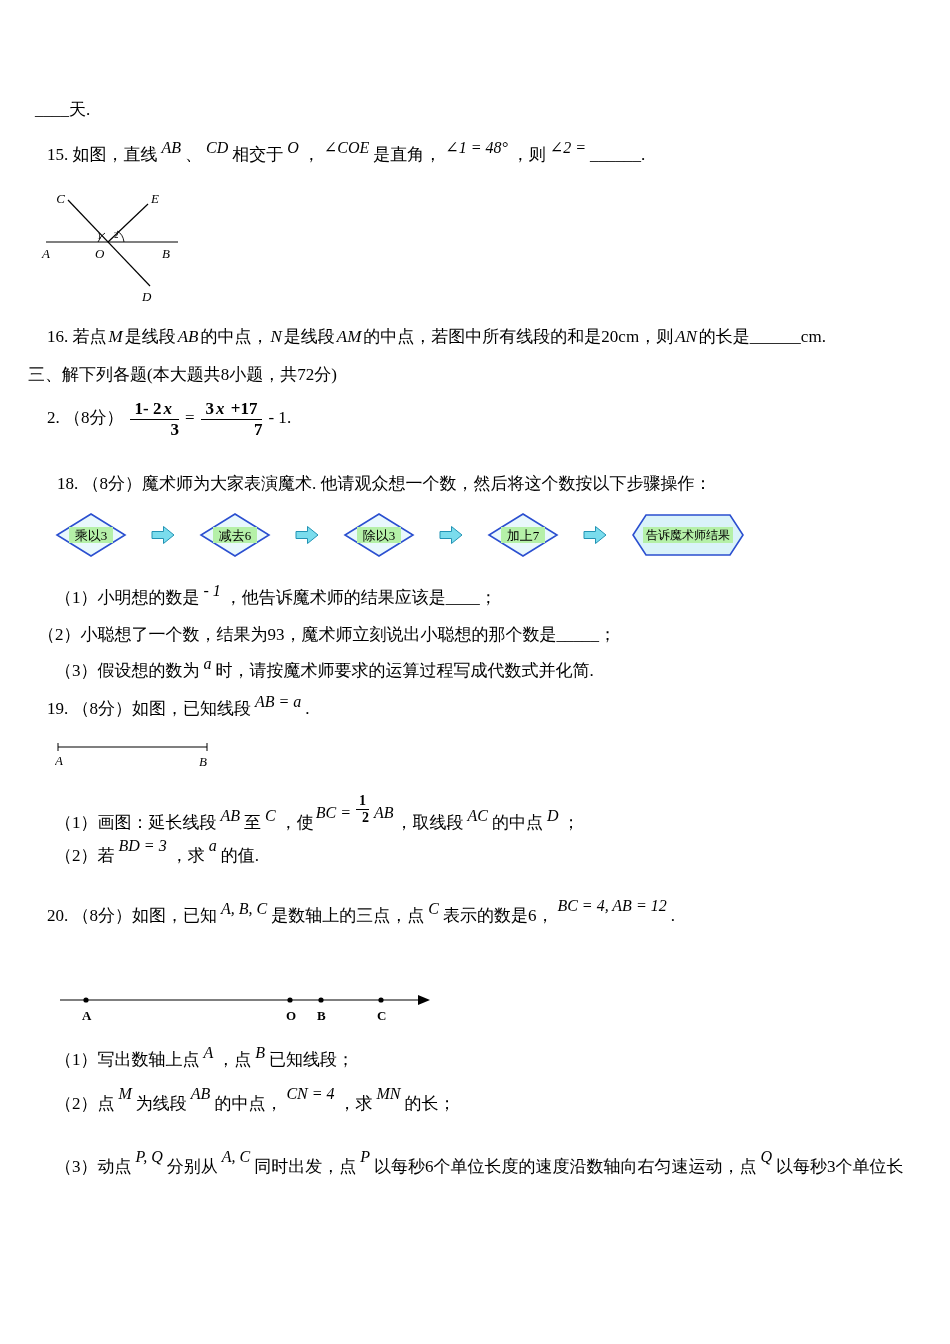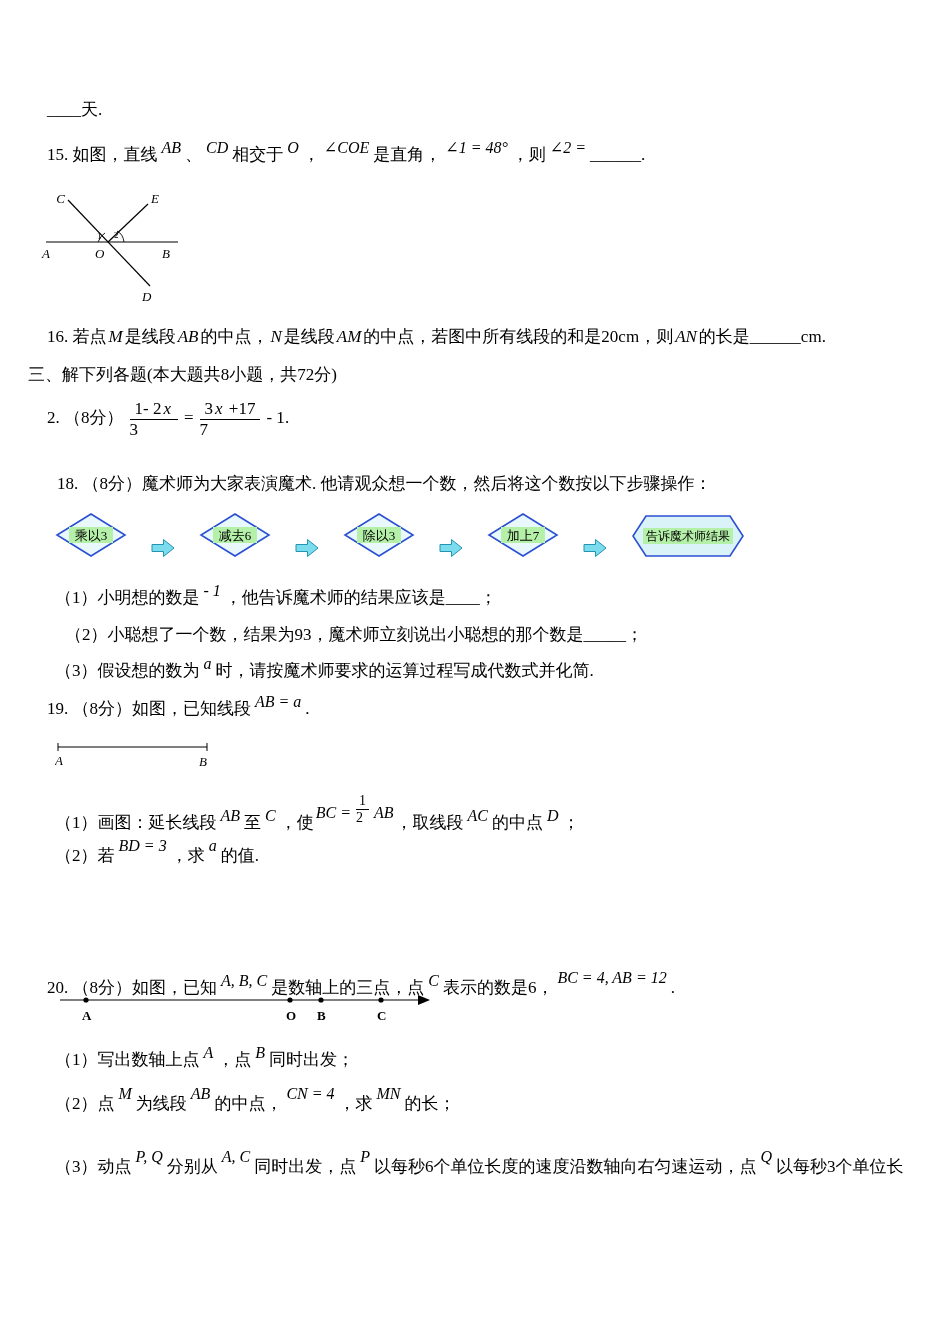--- a/index.html
+++ b/index.html
@@ -7,36 +7,36 @@
   body {
     position:relative; width:950px; height:1344px; overflow:hidden;
     font-family:"Liberation Serif","DejaVu Serif",serif;
     font-size:17px; color:#000;
   }
   .abs { position:absolute; white-space:nowrap; }
   .m  { font-family:"Liberation Serif","DejaVu Serif",serif; font-style:italic; margin:0 4px; }
   .m2 { font-family:"Liberation Serif","DejaVu Serif",serif; font-style:italic; margin:0 2px; }
   .up  { position:relative; top:-7px;  font-size:16px; }
   .up2 { position:relative; top:-10px; font-size:16px; }
-  .frac { display:inline-block; text-align:left; vertical-align:middle; line-height:1.15; margin:0 6px; }
+  .frac { display:inline-block; text-align:right; vertical-align:middle; line-height:1.15; margin:0 6px;font-weight:bold; }
   .fn { display:block; border-bottom:1.2px solid #000; padding:0 5px; }
   .fd { display:block; }
   .sfrac { font-size:14px; margin:0 3px; vertical-align:-4px; }
   .sfrac .fn { padding:0 3px; }
-  .flow { display:flex; align-items:flex-end; gap:24px;text-decoration:underline; }
+  .flow { display:flex; align-items:center; gap:24px;text-decoration:underline; }
   svg text { font-family:"Liberation Serif","DejaVu Serif",serif; }
   .figlab { font-style:italic; font-size:13px; }
   .figbold { font-weight:bold; font-size:13px; }
 </style>
 </head>
 <body>
 
 <div>
 
-  <div class="abs" style="left:47px;top:98px"><span>____天.</span></div>
+  <div class="abs" style="left:35px;top:98px"><span>____天.</span></div>
 
   <div class="abs" style="left:47px;top:143px"><span>15. 如图，直线</span><span class="m up">AB</span><span>、</span><span class="m up">CD</span><span>相交于</span><span class="m up">O</span><span>，</span><span class="m up">∠COE</span><span>是直角，</span><span class="m up">∠1 = 48°</span><span>，则</span><span class="m up">∠2 =</span><span>______.</span></div>
 
   <div class="abs" style="left:38px;top:188px">
     <svg width="150" height="118" viewBox="0 0 150 118">
       <line x1="8" y1="54" x2="140" y2="54" stroke="#000" stroke-width="1.2"></line>
       <line x1="30" y1="12" x2="112" y2="98" stroke="#000" stroke-width="1.2"></line>
       <line x1="70" y1="54" x2="110" y2="16" stroke="#000" stroke-width="1.2"></line>
       <path d="M 60 54 Q 63 47 67 45" fill="none" stroke="#000" stroke-width="0.9"></path>
       <path d="M 86 54 Q 85 46 79 43" fill="none" stroke="#000" stroke-width="0.9"></path>
@@ -93,55 +93,55 @@
         <path d="M1 6.5 L12.5 6.5 L12.5 1.5 L23 10 L12.5 18.5 L12.5 13.5 L1 13.5 Z" fill="#7adced" stroke="#2193b4" stroke-width="1"></path>
       </svg>
     <svg width="114" height="44">
       <polygon points="15,2 99,2 112,22 99,42 15,42 2,22" fill="#daf3f9" stroke="#2b4fd0" stroke-width="1.6"></polygon>
       <rect x="12" y="14" width="90" height="16" fill="#b5f0a8"></rect>
       <text x="57" y="26" text-anchor="middle" font-size="12">告诉魔术师结果</text>
     </svg>
   </div>
 
   <div class="abs" style="left:55px;top:586px"><span>（1）小明想的数是</span><span class="m up">- 1</span><span>，他告诉魔术师的结果应该是</span><span>____；</span></div>
-  <div class="abs" style="left:65px;top:623px"><span>（2）小聪想了一个数，结果为93，魔术师立刻说出小聪想的那个数是</span><span>_____；</span></div>
+  <div class="abs" style="left:38px;top:623px"><span>（2）小聪想了一个数，结果为93，魔术师立刻说出小聪想的那个数是</span><span>_____；</span></div>
   <div class="abs" style="left:55px;top:659px"><span>（3）假设想的数为</span><span class="m up">a</span><span>时，请按魔术师要求的运算过程写成代数式并化简.</span></div>
 
   <div class="abs" style="left:47px;top:697px"><span>19. （8分）如图，已知线段</span><span class="m up">AB = a</span><span>.</span></div>
 
   <div class="abs" style="left:55px;top:734px">
     <svg width="165" height="34">
       <line x1="3" y1="13" x2="152" y2="13" stroke="#000" stroke-width="1.2"></line>
       <line x1="3" y1="9" x2="3" y2="17" stroke="#000" stroke-width="1"></line>
       <line x1="152" y1="9" x2="152" y2="17" stroke="#000" stroke-width="1"></line>
       <text x="0" y="31" class="figlab">A</text>
       <text x="144" y="32" class="figlab">B</text>
     </svg>
   </div>
 
   <div class="abs" style="left:55px;top:803px"><span>（1）画图：延长线段</span><span class="m up">AB</span><span>至</span><span class="m up">C</span><span>，使</span><span class="up2"><span class="m2">BC =</span><span class="frac sfrac"><span class="fn">1</span><span class="fd">2</span></span><span class="m2">AB</span></span><span>，取线段</span><span class="m up">AC</span><span>的中点</span><span class="m up">D</span><span>；</span></div>
 
   <div class="abs" style="left:55px;top:844px"><span>（2）若</span><span class="m up2">BD = 3</span><span>，求</span><span class="m up2">a</span><span>的值.</span></div>
 
-  <div class="abs" style="left:47px;top:976px"><span>20. （8分）如图，已知</span><span class="m up">A, B, C</span><span>是数轴上的三点，点</span><span class="m up">C</span><span>表示的数是6，</span><span class="m up2">BC = 4, AB = 12</span><span>.</span></div>
+  <div class="abs" style="left:47px;top:904px"><span>20. （8分）如图，已知</span><span class="m up">A, B, C</span><span>是数轴上的三点，点</span><span class="m up">C</span><span>表示的数是6，</span><span class="m up2">BC = 4, AB = 12</span><span>.</span></div>
 
   <div class="abs" style="left:58px;top:984px">
     <svg width="388" height="42">
       <line x1="2" y1="16" x2="368" y2="16" stroke="#000" stroke-width="1.2"></line>
       <polygon points="372,16 360,11 360,21" fill="#000"></polygon>
       <circle cx="28" cy="16" r="2.6" fill="#000"></circle>
       <circle cx="232" cy="16" r="2.6" fill="#000"></circle>
       <circle cx="263" cy="16" r="2.6" fill="#000"></circle>
       <circle cx="323" cy="16" r="2.6" fill="#000"></circle>
       <text x="24" y="36" class="figbold">A</text>
       <text x="228" y="36" class="figbold">O</text>
       <text x="259" y="36" class="figbold">B</text>
       <text x="319" y="36" class="figbold">C</text>
     </svg>
   </div>
 
-  <div class="abs" style="left:55px;top:1048px"><span>（1）写出数轴上点</span><span class="m up">A</span><span>，点</span><span class="m up">B</span><span>同时出发；</span></div>
+  <div class="abs" style="left:55px;top:1048px"><span>（1）写出数轴上点</span><span class="m up">A</span><span>，点</span><span class="m up">B</span><span>已知线段；</span></div>
 
   <div class="abs" style="left:55px;top:1092px"><span>（2）点</span><span class="m up2">M</span><span>为线段</span><span class="m up2">AB</span><span>的中点，</span><span class="m up2">CN = 4</span><span>，求</span><span class="m up2">MN</span><span>的长；</span></div>
 
   <div class="abs" style="left:55px;top:1155px"><span>（3）动点</span><span class="m up2">P, Q</span><span>分别从</span><span class="m up2">A, C</span><span>同时出发，点</span><span class="m up2">P</span><span>以每秒6个单位长度的速度沿数轴向右匀速运动，点</span><span class="m up2">Q</span><span>以每秒3个单位长</span></div>
 
 </div>
 
 </body></html>

